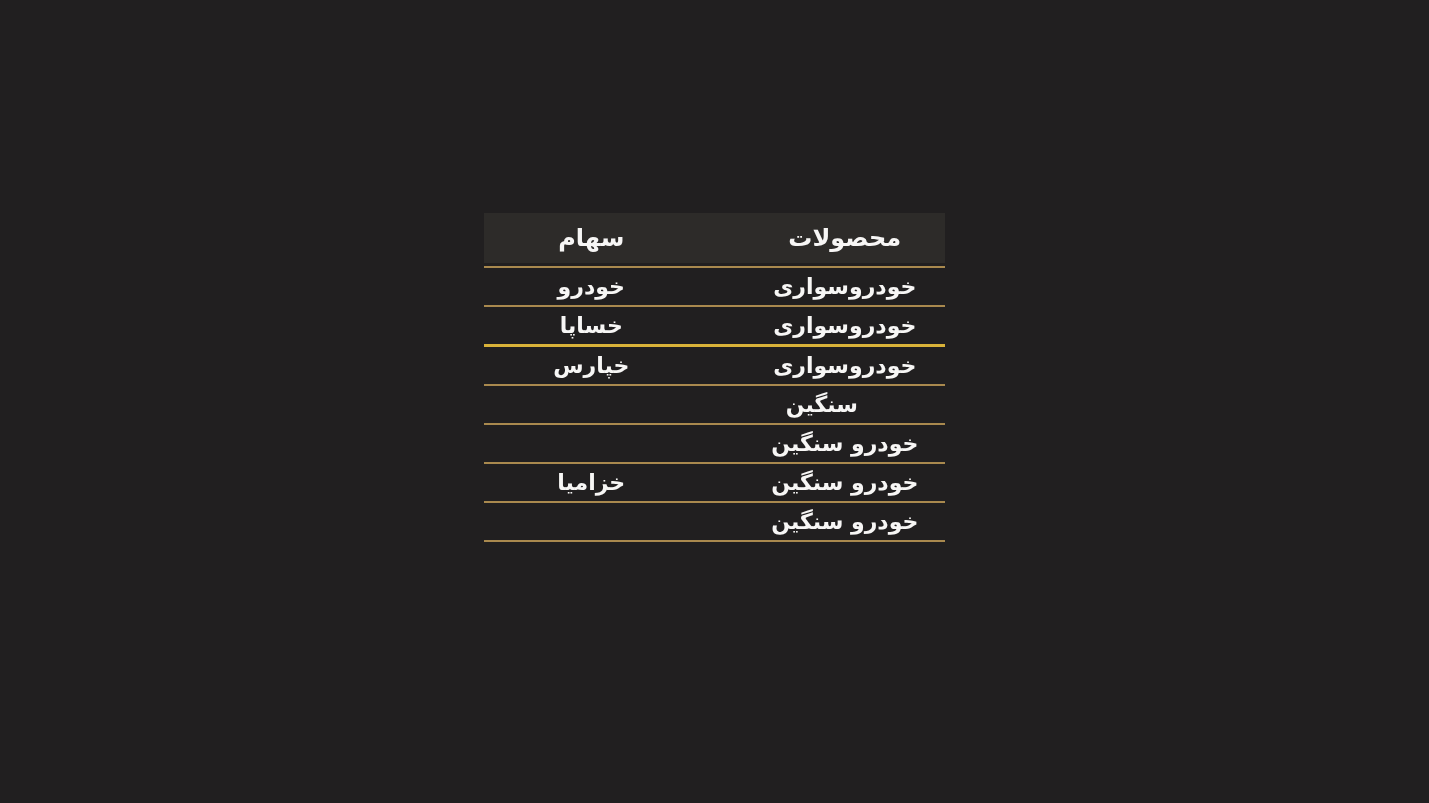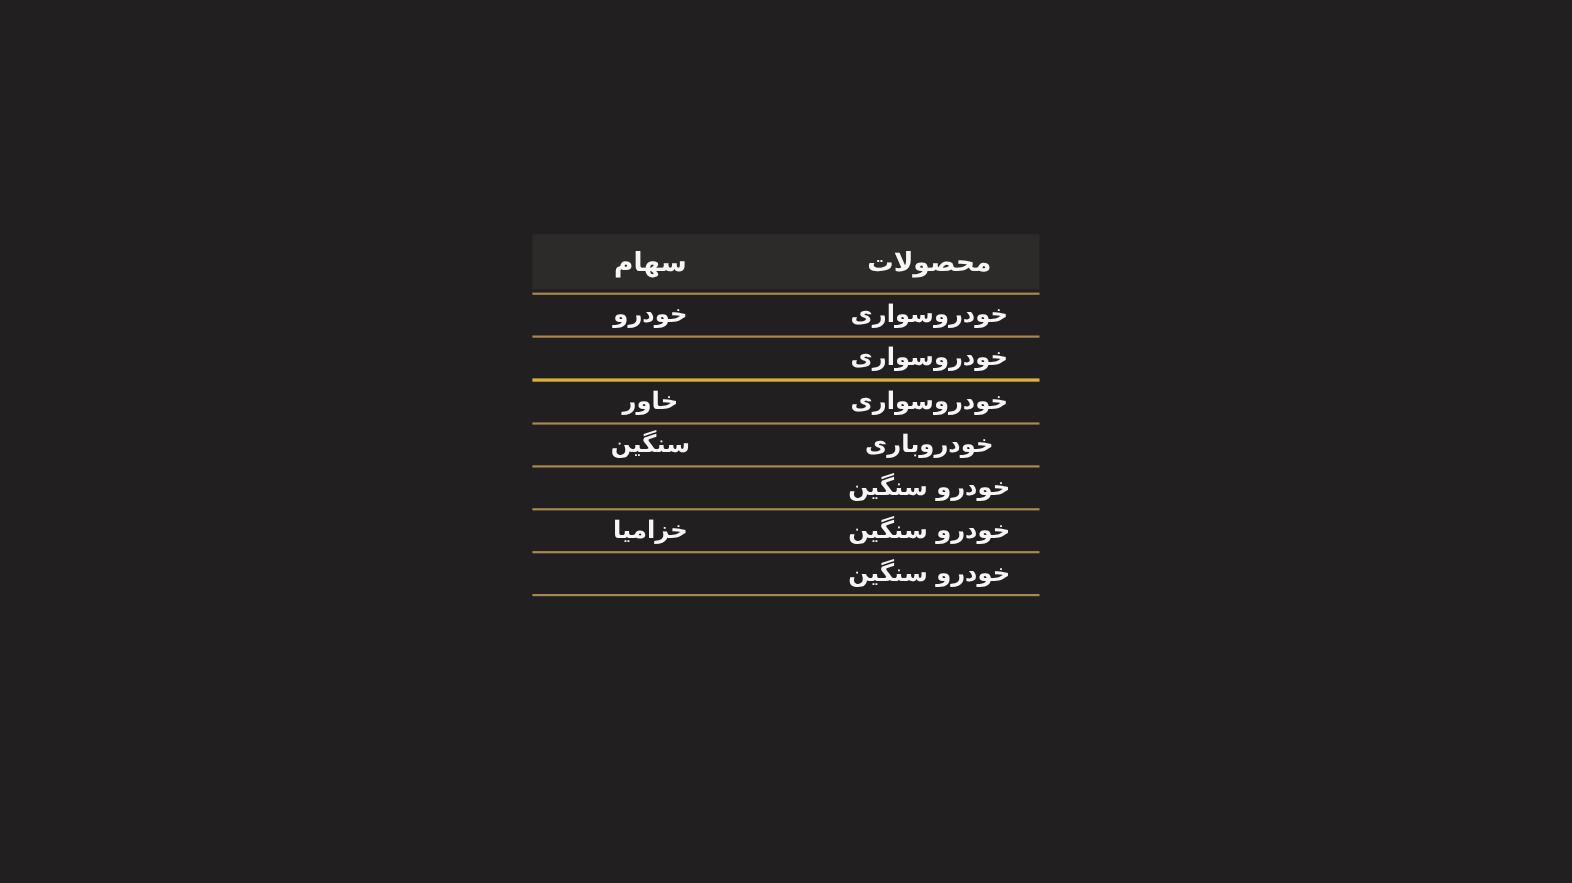--- a/index.html
+++ b/index.html
@@ -74,29 +74,29 @@
   <div class="header-gap"></div>
   <div class="divider"></div>
 
   <div class="table-row">
     <div class="cell col-product">خودروسواری</div>
     <div class="cell col-stock">خودرو</div>
   </div>
 
   <div class="table-row highlight-divider">
     <div class="cell col-product">خودروسواری</div>
+    <div class="cell col-stock">خساپا</div>
   </div>
 
   <div class="table-row">
     <div class="cell col-product">خودروسواری</div>
-    <div class="cell col-stock">خاور</div>
+    <div class="cell col-stock">خپارس</div>
   </div>
 
   <div class="table-row">
-    <div class="cell col-product">خودروباری</div>
     <div class="cell col-stock">سنگین</div>
   </div>
 
   <div class="table-row">
     <div class="cell col-product">خودرو سنگین</div>
   </div>
 
   <div class="table-row">
     <div class="cell col-product">خودرو سنگین</div>
     <div class="cell col-stock">خزامیا</div>

